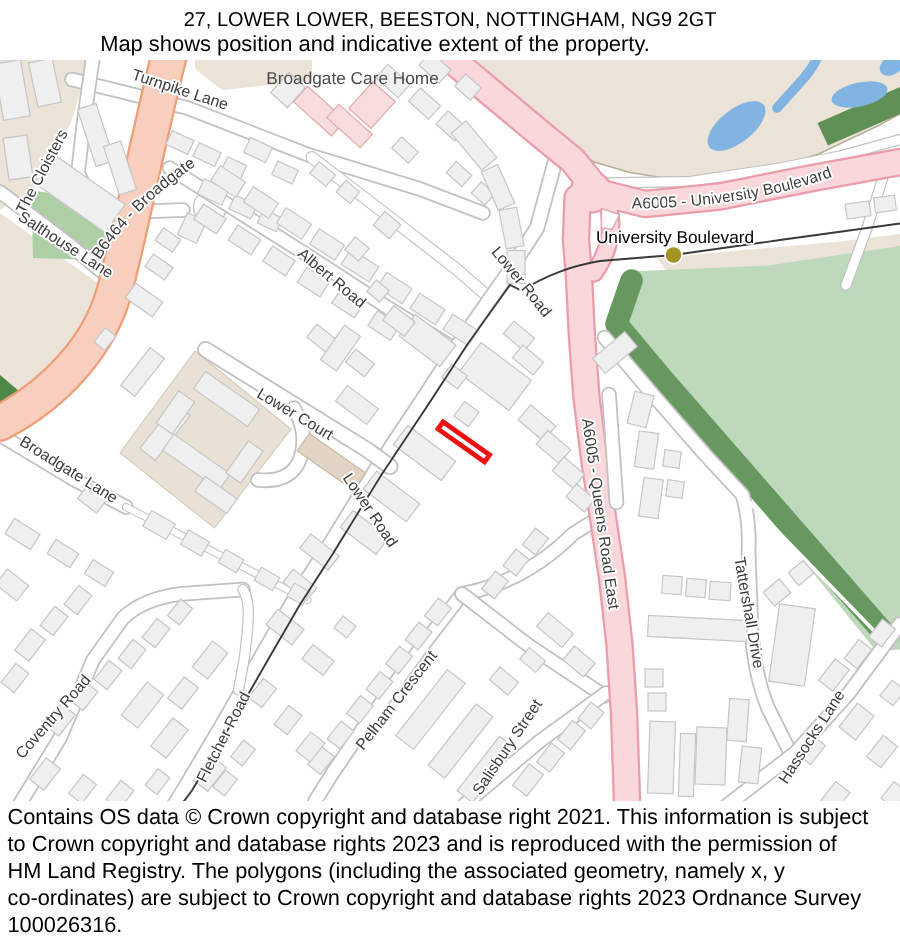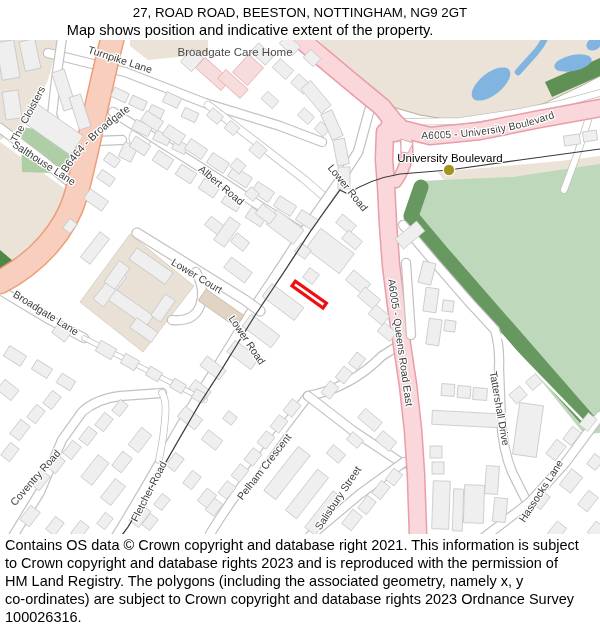--- a/index.html
+++ b/index.html
@@ -5,21 +5,21 @@
 html,body{margin:0;padding:0;background:#fff;width:600px;height:625px;overflow:hidden;
 font-family:"Liberation Sans",sans-serif}
 .hdr{position:absolute;left:0;top:0;width:600px;text-align:center;color:#000}
 .h1{position:absolute;top:5px;width:600px;font-size:13.3px}
 .h2{position:absolute;top:22px;width:500px;font-size:14.6px}
 .ftr{position:absolute;left:5px;top:536px;width:640px;font-size:14.5px;line-height:18px;color:#000}
 </style>
 </head>
 <body>
 
-<div class="hdr h1">27, ROAD ROAD, BEESTON, NOTTINGHAM, NG9 2GT</div>
+<div class="hdr h1">27, LOWER LOWER, BEESTON, NOTTINGHAM, NG9 2GT</div>
 
 <div class="hdr h2">Map shows position and indicative extent of the property.</div>
 
 <svg width="600" height="494" viewBox="0 40 600 494" style="position:absolute;left:0;top:40px" font-family="Liberation Sans, sans-serif">
 <rect x="0" y="40" width="600" height="494" fill="#ffffff"></rect>
 
 <polygon points="0,38 60,38 48,80 28,122 0,140" fill="#ebe3d7"></polygon>
 
 <polygon points="0,142 78,198 58,228 20,264 0,280" fill="#ebe3d7"></polygon>
 

